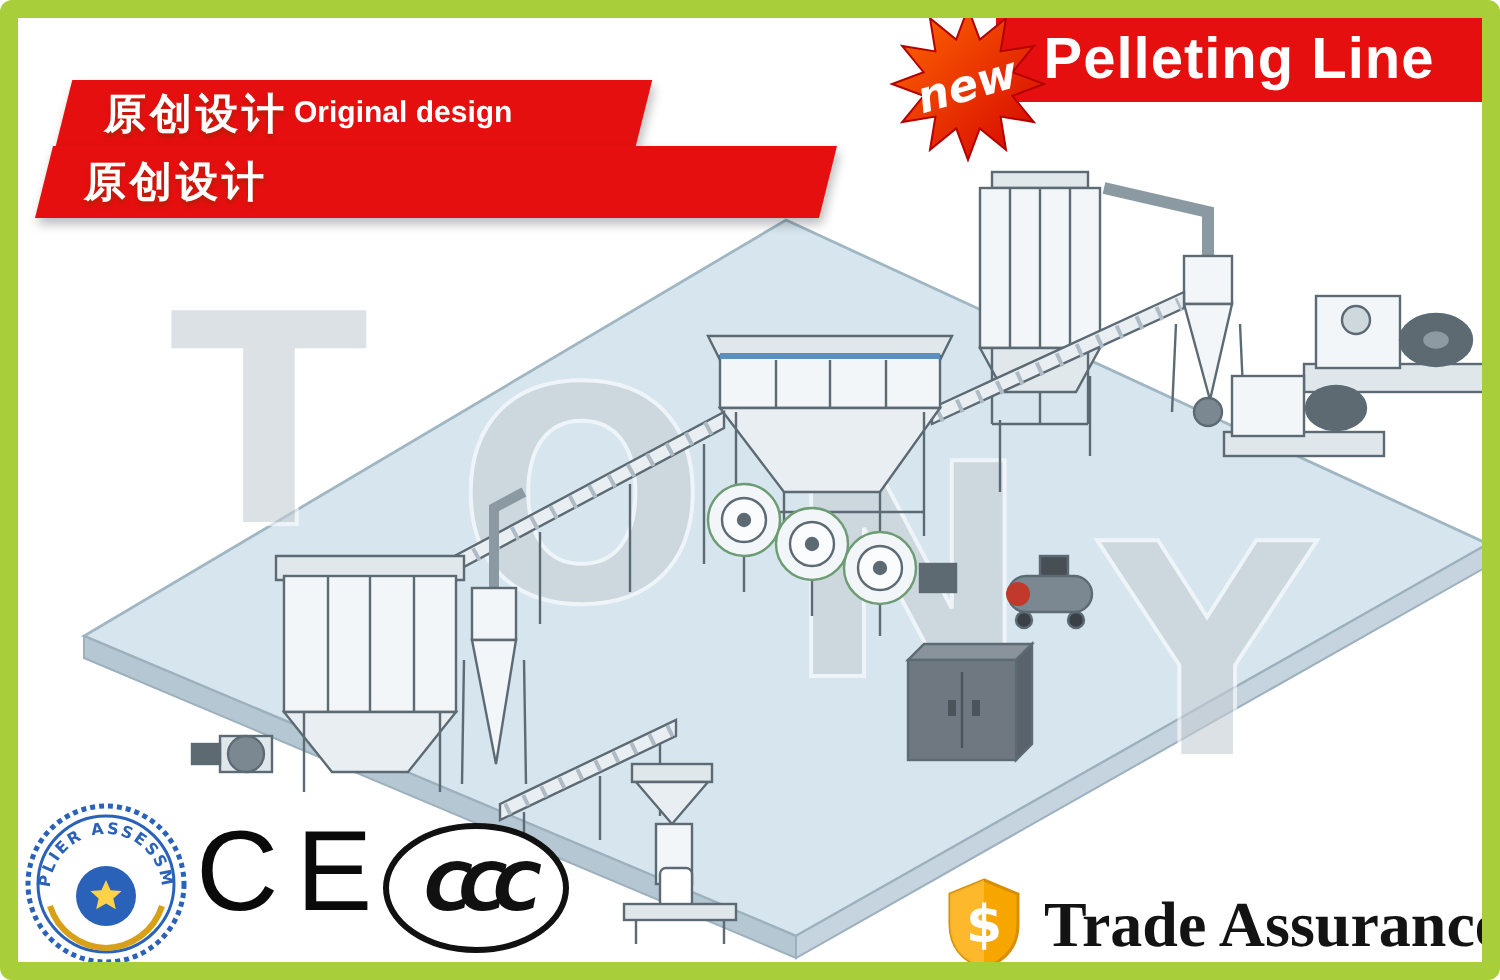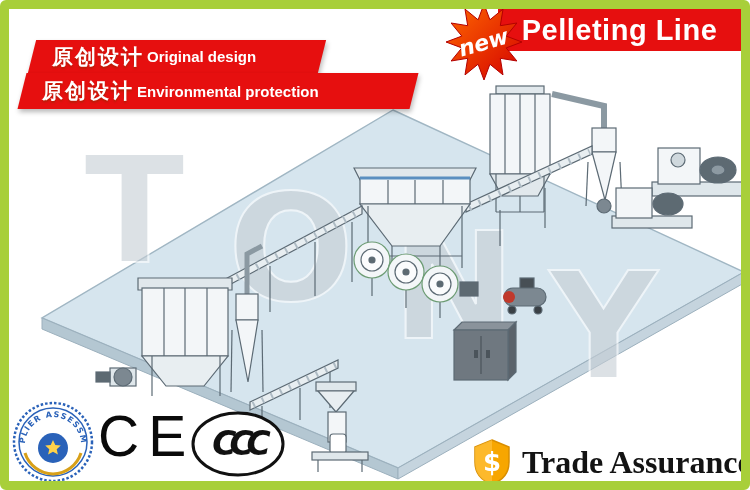--- a/index.html
+++ b/index.html
@@ -199,21 +199,20 @@
     </g>
   </svg>
 
   <div>
     <div class="tl-row tl-row1">
       <span class="tl-cn">原创设计</span>
       <span class="tl-en">Original design</span>
     </div>
     <div class="tl-row tl-row2">
       <span class="tl-cn">原创设计</span>
-      <span class="tl-en">Environmental protection</span>
     </div>
   </div>
 
   <div class="title-banner">
     <span>Pelleting Line</span>
   </div>
   <svg class="new-badge" width="80" height="80" viewBox="0 0 80 80">
     <defs>
       <linearGradient id="starg" x1="0" y1="0" x2="1" y2="1">
         <stop offset="0" stop-color="#ff6a00"></stop>

